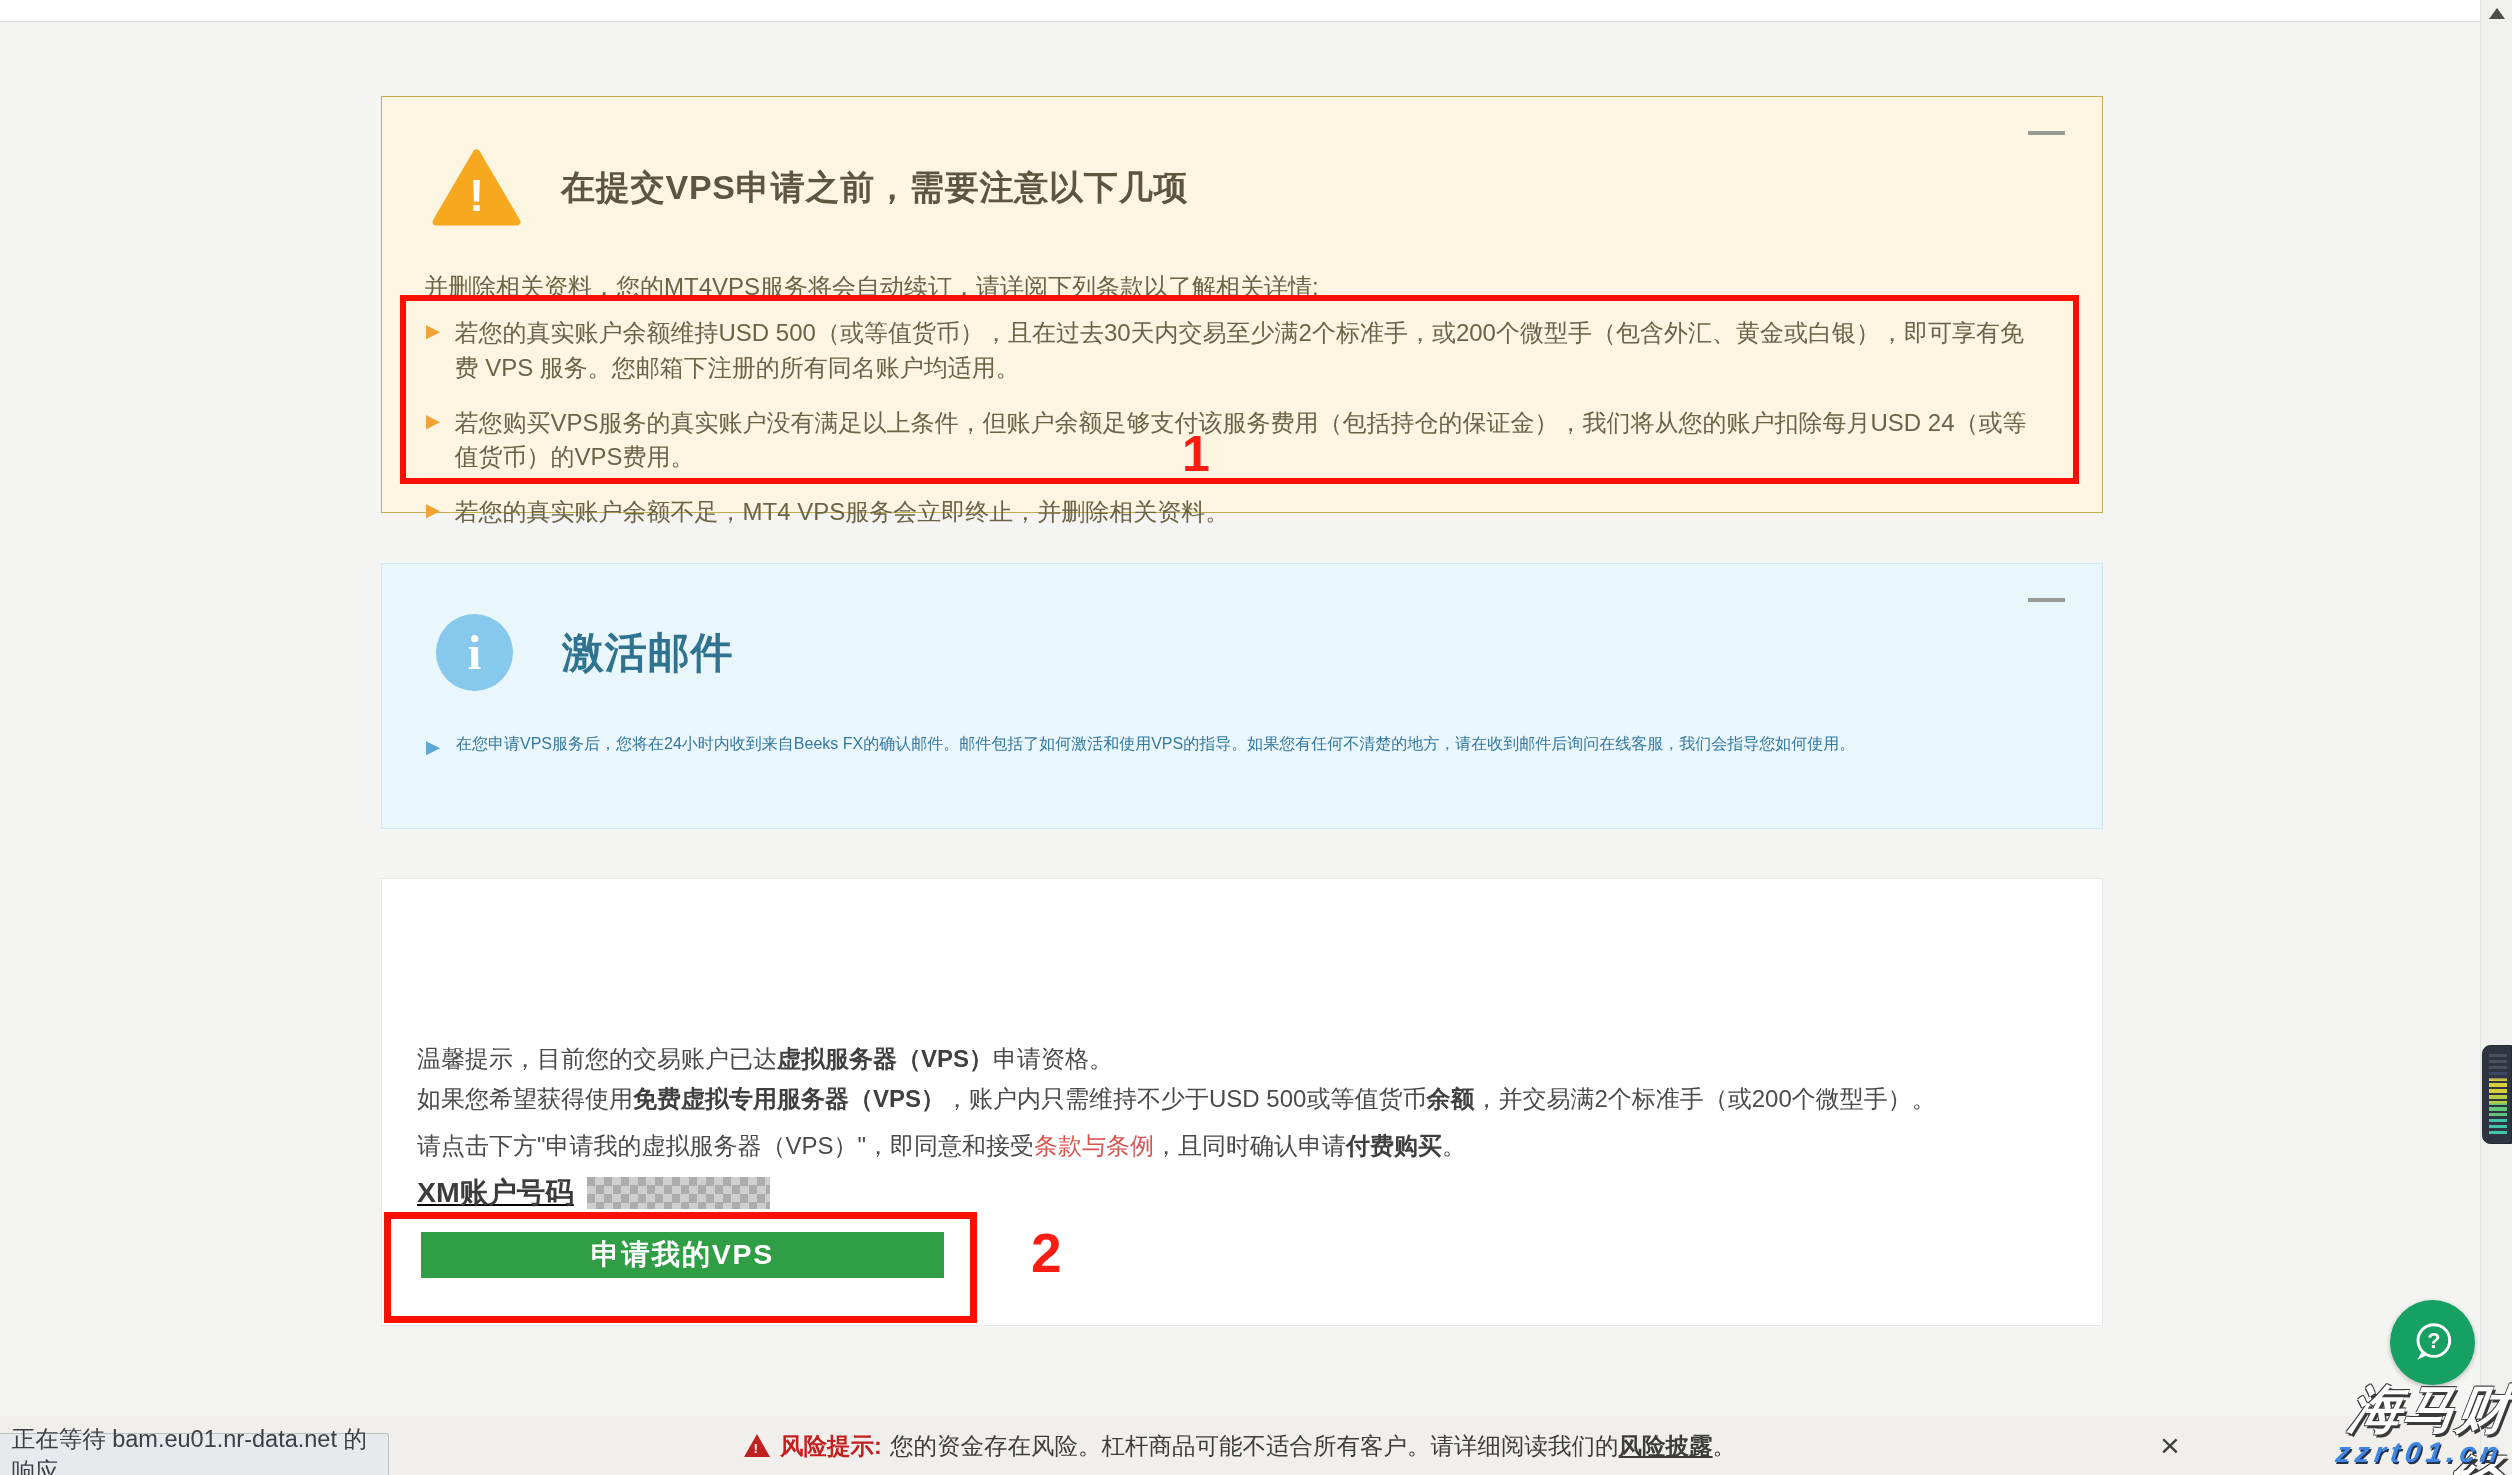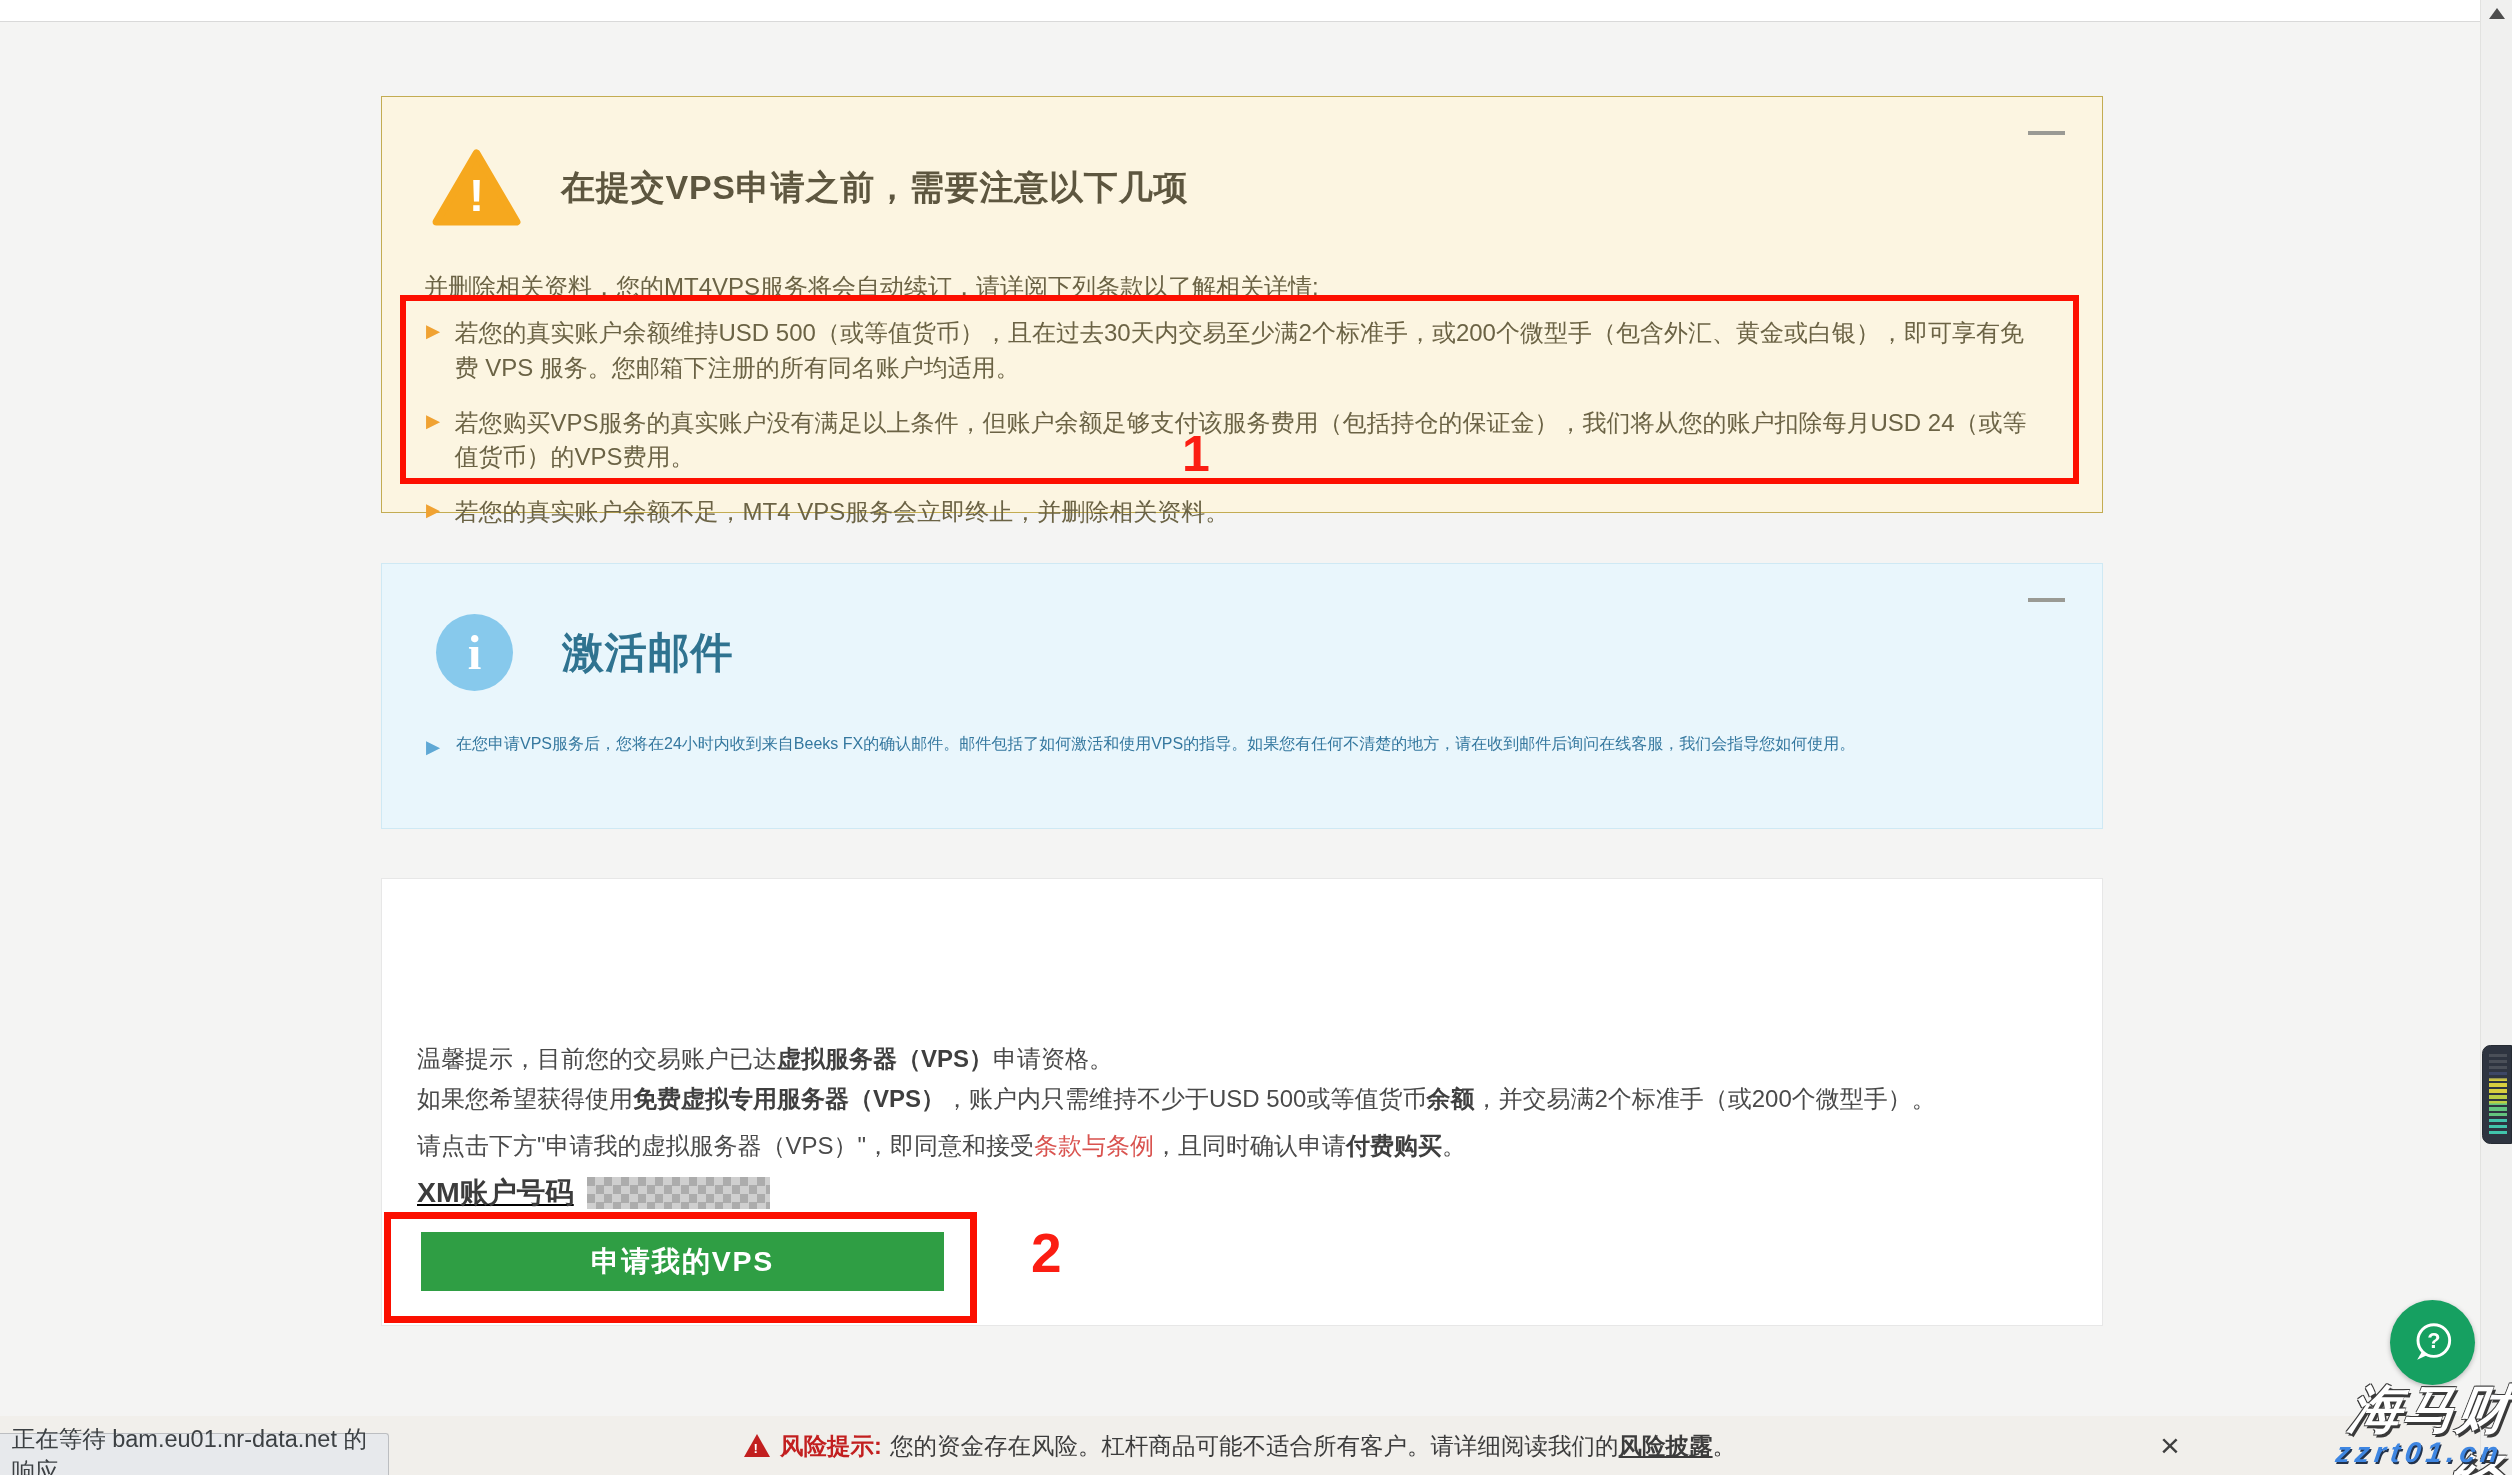--- a/index.html
+++ b/index.html
@@ -46,21 +46,21 @@
   .apply-p { position:absolute; left:35px; font-size:24px; color:#4a4a4a; }
   .apply-p1 { top:164px; }
   .apply-p2 { top:204px; }
   .apply-p3 { top:251px; }
   .apply-p b { color:#3f3f3f; }
   .terms-link { color:#d9534f; text-decoration:none; }
   .account-row { position:absolute; left:35px; top:295px; display:flex; align-items:center;text-decoration:underline; }
   .account-label { font-size:28.5px; font-weight:bold; color:#3c3c3c; }
   .redacted { margin-left:13.4px; width:183px; height:32px; background:repeating-conic-gradient(#c7c7c7 0% 25%, #9d9d9d 0% 50%) 0 0/17px 17px; opacity:.85; }
   .redbox-2 { position:absolute; left:1.7px; top:333px; width:593px; height:111px; border:7.5px solid #fb0f00; }
-  .apply-button { position:absolute; left:39px; top:353px; width:523px; height:59px; background:#2f9e44; border:none; color:#ffffff; font-size:28.5px; font-weight:bold; font-family:inherit; letter-spacing:1.7px; cursor:pointer; display:flex; align-items:center; justify-content:center; }
+  .apply-button { position:absolute; left:39px; top:353px; width:523px; height:46px; background:#2f9e44; border:none; color:#ffffff; font-size:28.5px; font-weight:bold; font-family:inherit; letter-spacing:1.7px; cursor:pointer; display:flex; align-items:center; justify-content:center; }
   .annot-2 { left:649px; top:342px; font-size:55px; }
 
   
   .risk-bar { position:absolute; left:0; top:1416px; width:2480px; height:59px; background:#f1efeb; }
   .risk-center { position:absolute; left:0; top:0; width:100%; height:100%; display:flex; align-items:center; justify-content:center; }
   .risk-tri { width:0; height:0; border-left:13.4px solid transparent; border-right:13.4px solid transparent; border-bottom:23.5px solid #c21f1f; position:relative; margin-right:10px; }
   .risk-tri span { position:absolute; left:-3.4px; top:6.7px; color:#fff; font-size:13.4px; font-weight:bold; }
   .risk-label { font-size:23.5px; font-weight:bold; color:#c21f1f; margin-right:8.4px; }
   .risk-text { font-size:23.5px; color:#3c3c3c; }
   .risk-link { font-weight:bold; text-decoration:underline; color:#3c3c3c; }

